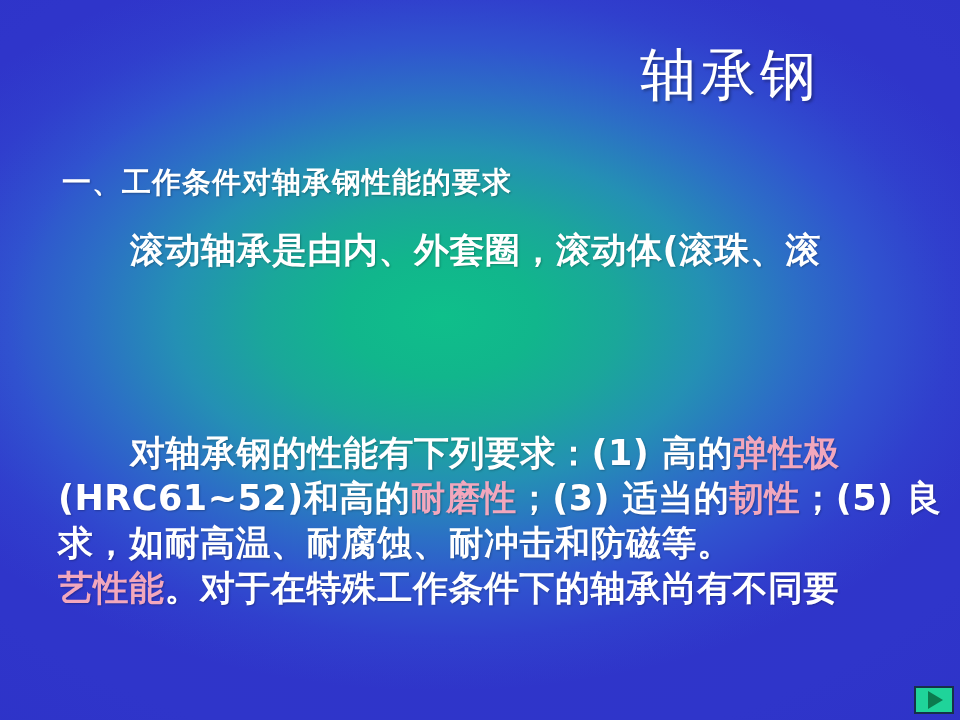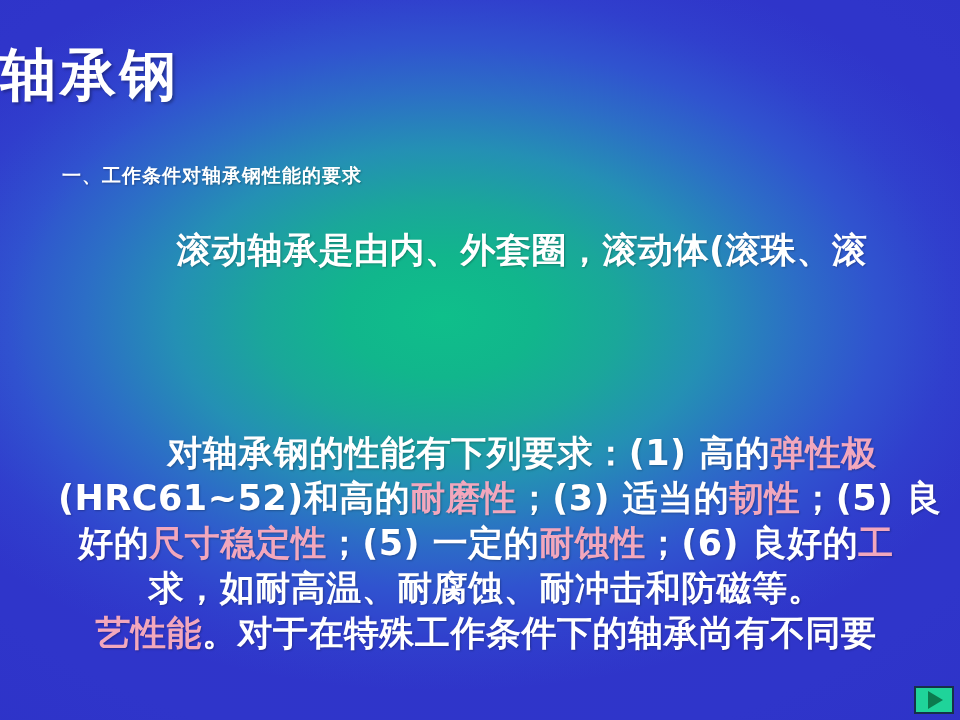--- a/index.html
+++ b/index.html
@@ -47,34 +47,34 @@
   .layer {
     position: relative;
     z-index: 2;
   }
 
   #title {
     position: absolute;
     top: 44px;
     left: 0;
     width: 820px;
-    text-align: left;
+    text-align: right;
     font-size: 56px;
-    font-weight: bold;
+    font-weight: normal;
     color: #ffffff;
     letter-spacing: 4px;
     text-shadow: 2px 2px 3px rgba(0,0,0,0.30);
     line-height: 1.1;
   }
 
   #heading {
     position: absolute;
     top: 163px;
     left: 62px;
-    font-size: 19px;
+    font-size: 29px;
     font-weight: bold;
     color: #ffffff;
     letter-spacing: 1px;
     text-shadow: 1px 1px 2px rgba(0,0,0,0.28);
   }
 
   .para {
     position: absolute;
     left: 58px;
     width: 856px;
@@ -83,21 +83,21 @@
     color: #ffffff;
     line-height: 45px;
     letter-spacing: 0.5px;
     text-shadow: 1px 1px 2px rgba(0,0,0,0.25);
     white-space: nowrap;
   }
 
   #para1 { top: 228px; }
   #para2 { top: 387px; margin-top: 44px; }
 
-  .ln { display: block; height: 45px; text-align: center; }
+  .ln { display: block; height: 45px; }
   .ind { display: inline-block; width: 72px; }
 
   .hl {
     color: #f2a7bd;
   }
 
   #next-button {
     position: absolute;
     right: 6px;
     bottom: 6px;
@@ -129,21 +129,20 @@
 
   <div id="heading" class="layer">一、工作条件对轴承钢性能的要求</div>
 
   <div id="para1" class="para layer">
       <span class="ln"><span class="ind"></span><span>滚动轴承是由内、外套圈，滚动体(滚珠、滚</span></span>
     </div>
 
   <div id="para2" class="para layer">
       <span class="ln"><span class="ind"></span><span>对轴承钢的性能有下列要求：(1) 高的</span><span class="hl">弹性极</span></span>
       <span class="ln"><span>(HRC61~52)和高的</span><span class="hl">耐磨性</span><span>；(3) 适当的</span><span class="hl">韧性</span><span>；(5) 良</span></span>
-      <span class="ln"><span>好的</span><span class="hl">尺寸稳定性</span><span>；(5) 一定的</span><span class="hl">耐蚀性</span><span>；(6) 良好的</span><span class="hl">工</span></span>
       <span class="ln"><span>求，如耐高温、耐腐蚀、耐冲击和防磁等。</span></span>
       <span class="ln"><span class="hl">艺性能</span><span>。对于在特殊工作条件下的轴承尚有不同要</span></span>
     </div>
 
   <div id="next-button">
     <span class="tri"></span>
   </div>
 
 </div>
 

